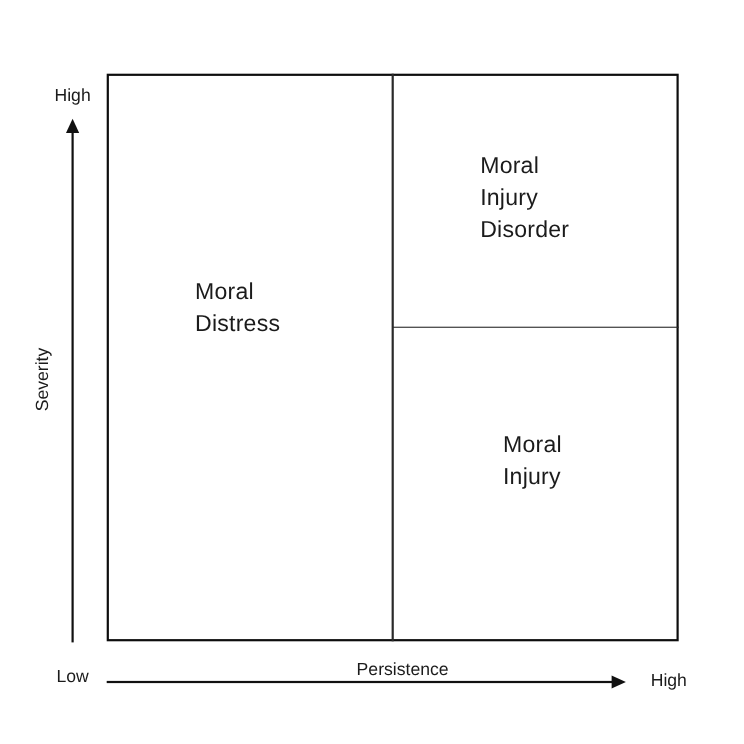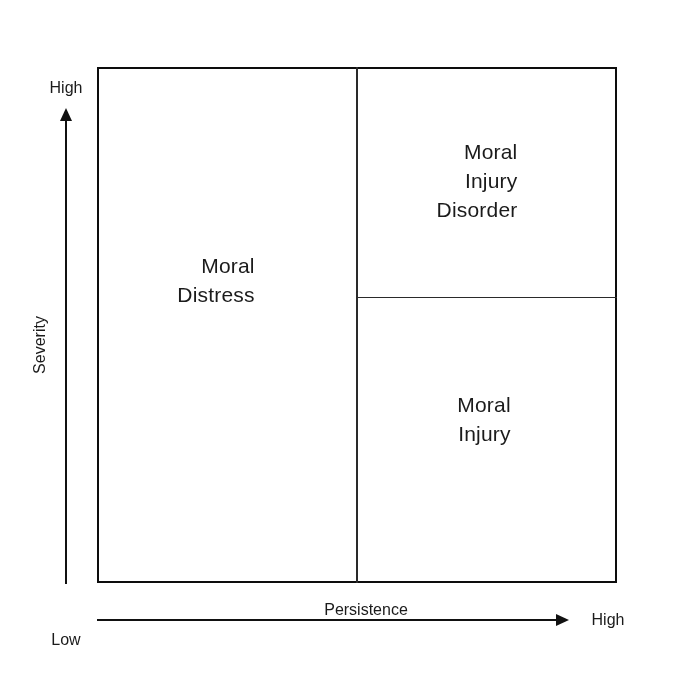--- a/index.html
+++ b/index.html
@@ -37,21 +37,21 @@
     top: 296.5px;
     width: 260px;
     height: 1.7px;
     background: #2a2a2a;
   }
 
   
   .cell-label {
     font-size: 21px;
     line-height: 29px;
-    text-align: right;
+    text-align: left;
     white-space: pre-line;
     transform: translate(-50%, -50%);
     color: #1b1b1b;
     letter-spacing: 0.2px;
   }
   .lbl-moral-distress { left: 216px; top: 280px; }
   .lbl-moral-injury-disorder { left: 477px; top: 180px; }
   .lbl-moral-injury { left: 484px; top: 419px; }
 
   
@@ -91,21 +91,21 @@
   
   .axis-label {
     font-size: 16px;
     line-height: 18px;
     text-align: center;
     transform: translate(-50%, -50%);
     color: #1b1b1b;
     white-space: nowrap;
   }
   .lbl-y-high { left: 66px; top: 88px; }
-  .lbl-origin-low { left: 66px; top: 640px; }
+  .lbl-origin-low { left: 66px; top: 616px; }
   .lbl-x-high { left: 608px; top: 620px; }
   .lbl-x-name { left: 366px; top: 610px; }
   .lbl-y-name {
     left: 40px;
     top: 345px;
     transform: translate(-50%, -50%) rotate(-90deg);
   }
 </style>
 </head>
 <body>

